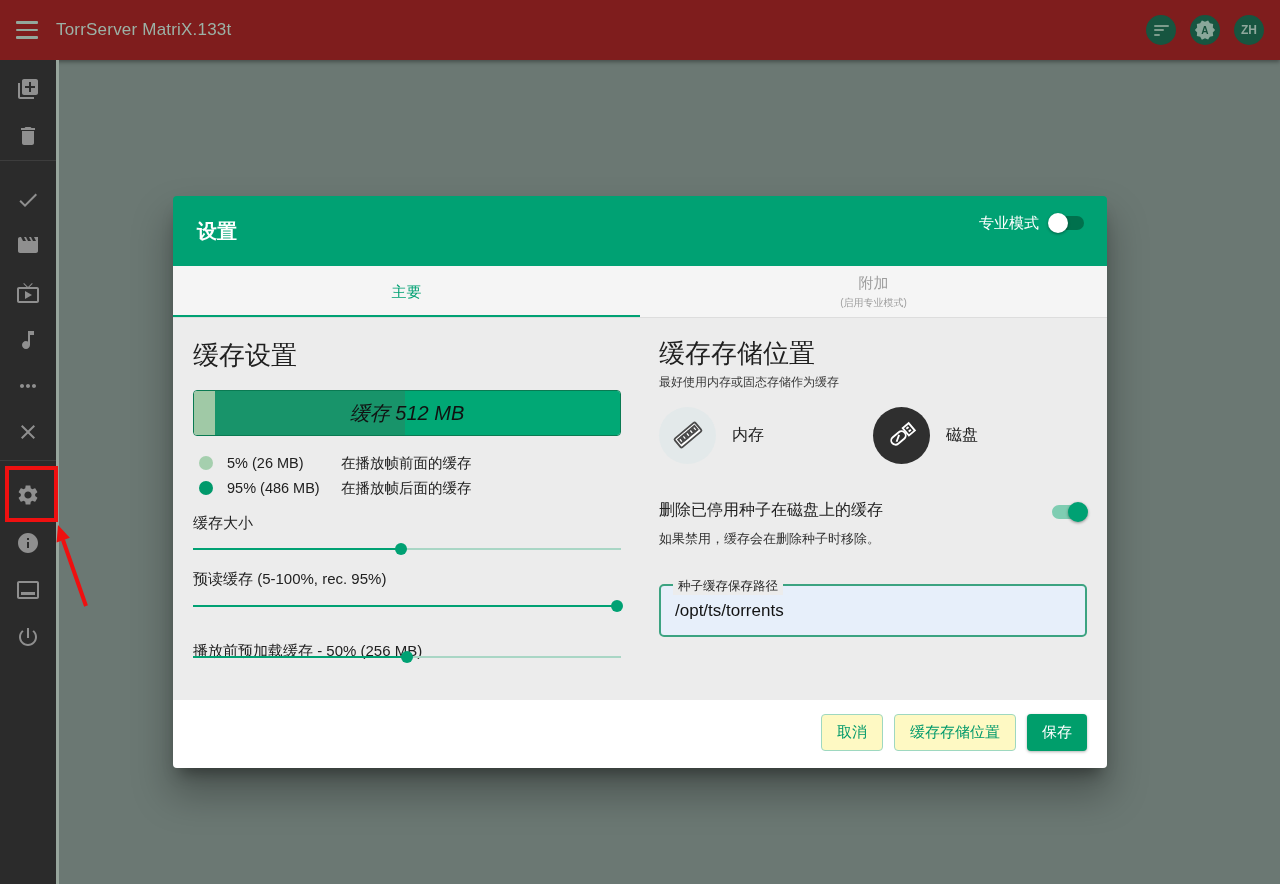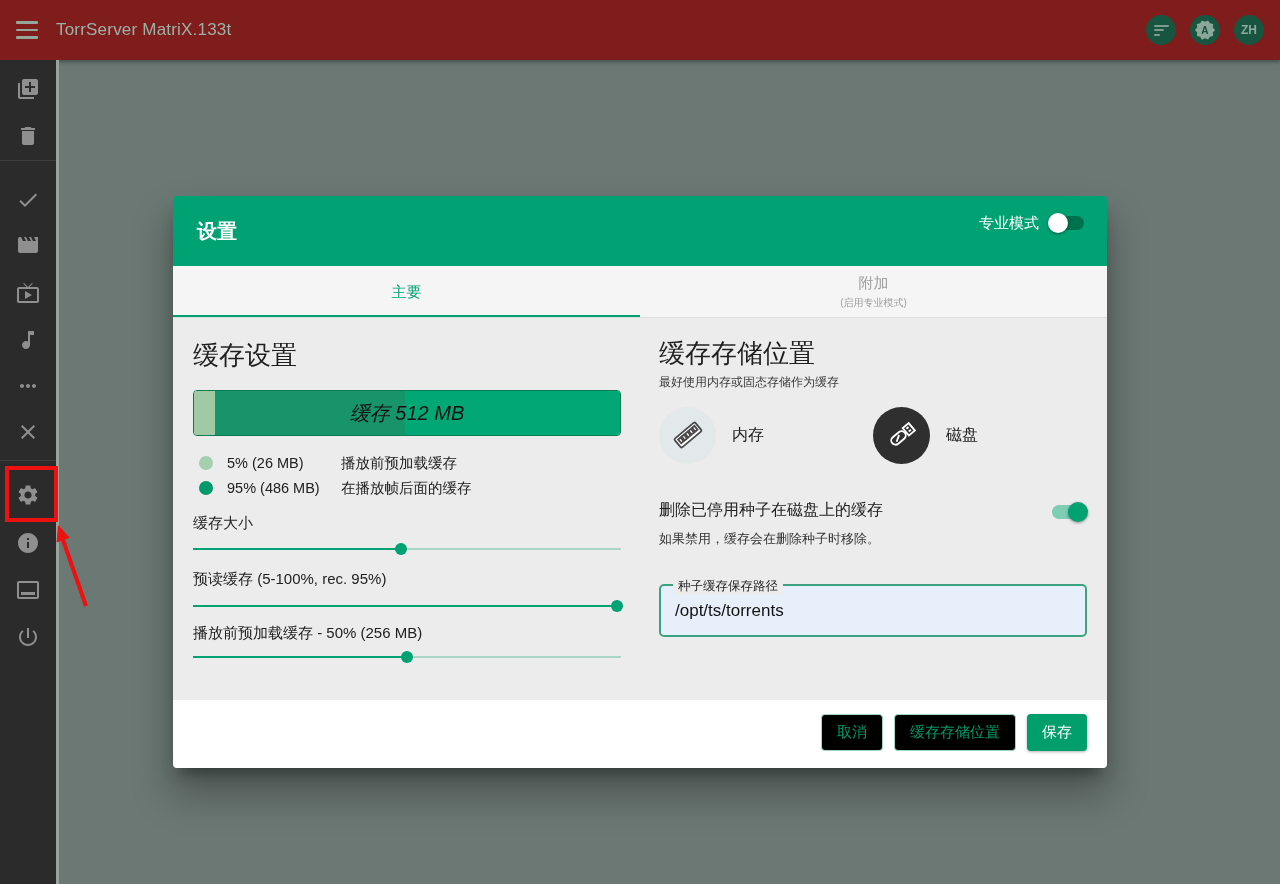--- a/index.html
+++ b/index.html
@@ -112,21 +112,21 @@
   .path-label { position:absolute; left:12px; top:-8px; padding:0 5px; background:#ececec;
                 font-size:12.5px; color:#1f1f1f; white-space:nowrap; }
   .path-input { position:absolute; left:0; top:0; width:100%; height:100%; border:0;
                 background:transparent; padding:0 14px; font-size:17px; color:#131313;
                 font-family:"Liberation Sans","DejaVu Sans",sans-serif; outline:none; }
 
   .modal-footer { position:absolute; left:0; top:504px; width:934px; height:68px; background:#fff; }
   .footer-btns { position:absolute; right:20px; top:14px; display:flex; gap:11px; }
   .btn { height:37px; border-radius:4px; font-size:15px; display:flex; align-items:center;
          justify-content:center; cursor:pointer; padding:0 15px; white-space:nowrap; }
-  .btn-outline { border:1px solid #9ed8c0; color:#00996b; background:#000000; }
+  .btn-outline { border:1px solid #9ed8c0; color:#00996b; background:#fef9c3; }
   .btn-fill { background:#009e6b; color:#fff; border:0; box-shadow:0 1px 3px rgba(0,0,0,.3); }
 
   
   .anno-rect { position:absolute; left:5px; top:466px; width:53px; height:56px;
                border:4px solid #ef1010; z-index:10; }
   .anno-arrow { position:absolute; left:0; top:0; width:1280px; height:884px;
                 pointer-events:none; z-index:10; }
 </style>
 </head>
 <body>
@@ -255,21 +255,21 @@
         <div class="cache-bar">
           <div class="cache-seg" style="width: 5%; background: rgb(160, 201, 166);"></div>
           <div class="cache-seg" style="width: 44.5%; background: rgb(24, 148, 106);"></div>
           <div class="cache-seg" style="width: 50.5%; background: rgb(1, 168, 117);"></div>
         </div>
         <div class="cache-bar-label" style="top:72px">缓存 512 MB</div>
 
         <div class="legend-row" style="top:135px">
           <div class="legend-dot" style="background: rgb(165, 207, 174);"></div>
           <div class="legend-val">5% (26 MB)</div>
-          <div class="legend-desc">播放前预加载缓存</div>
+          <div class="legend-desc">在播放帧前面的缓存</div>
         </div>
         <div class="legend-row" style="top:160px">
           <div class="legend-dot" style="background: rgb(0, 153, 107);"></div>
           <div class="legend-val">95% (486 MB)</div>
           <div class="legend-desc">在播放帧后面的缓存</div>
         </div>
 
         <div class="slider-label" style="top:196px">缓存大小</div>
         <div class="slider" style="top:224px">
           <div class="rail"></div>
@@ -277,21 +277,21 @@
           <div class="thumb" style="left: 48.5%;"></div>
         </div>
 
         <div class="slider-label" style="top:252px">预读缓存 (5-100%, rec. 95%)</div>
         <div class="slider" style="top:281px">
           <div class="rail"></div>
           <div class="fill" style="width: 99%;"></div>
           <div class="thumb" style="left: 99%;"></div>
         </div>
 
-        <div class="slider-label" style="top:306px">播放前预加载缓存 - 50% (256 MB)</div>
+        <div class="slider-label" style="top:324px">播放前预加载缓存 - 50% (256 MB)</div>
         <div class="slider" style="top:332px">
           <div class="rail"></div>
           <div class="fill" style="width: 50%;"></div>
           <div class="thumb" style="left: 50%;"></div>
         </div>
       </div>
 
       <div class="col-right">
         <h2 class="section-h" style="top:18px">缓存存储位置</h2>
         <div class="storage-sub">最好使用内存或固态存储作为缓存</div>

